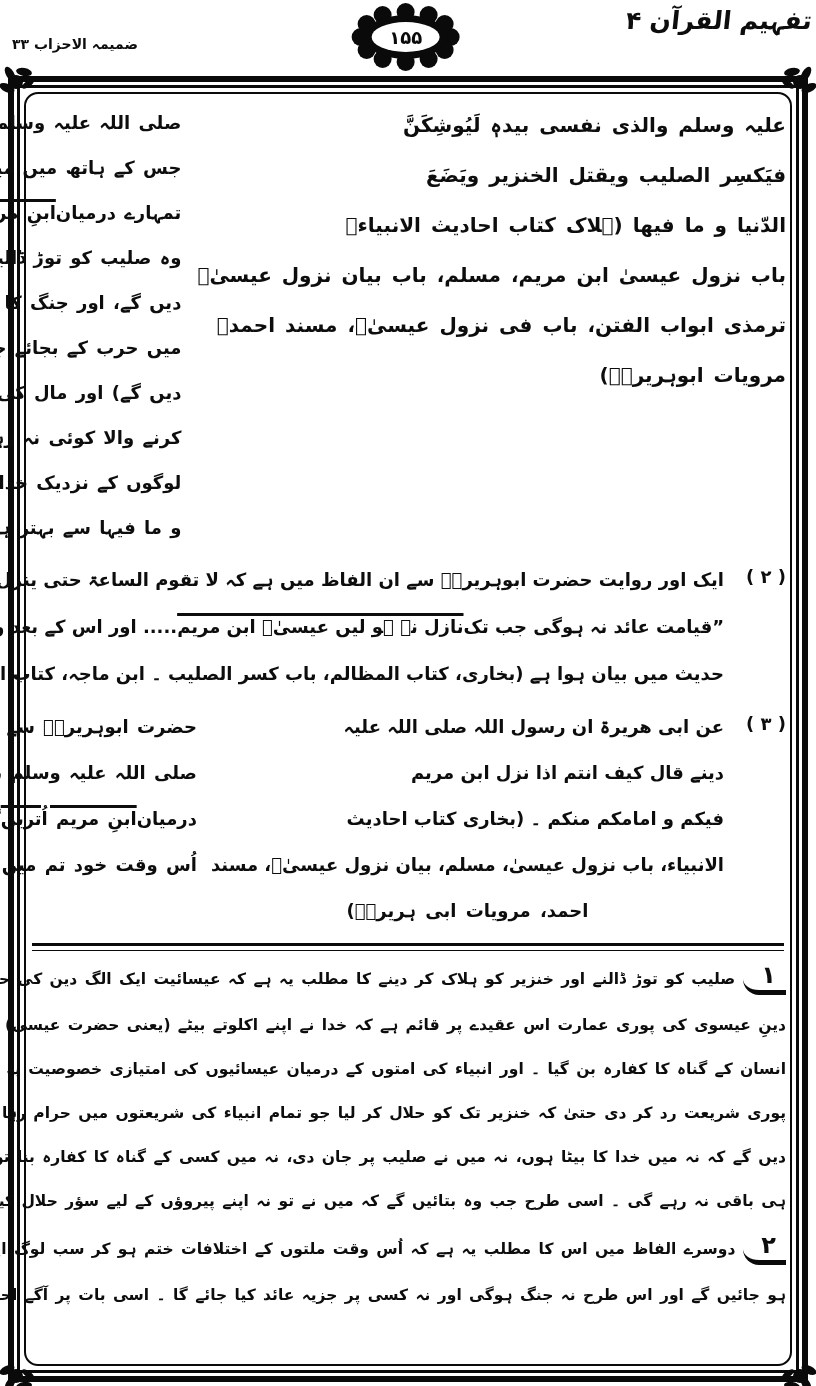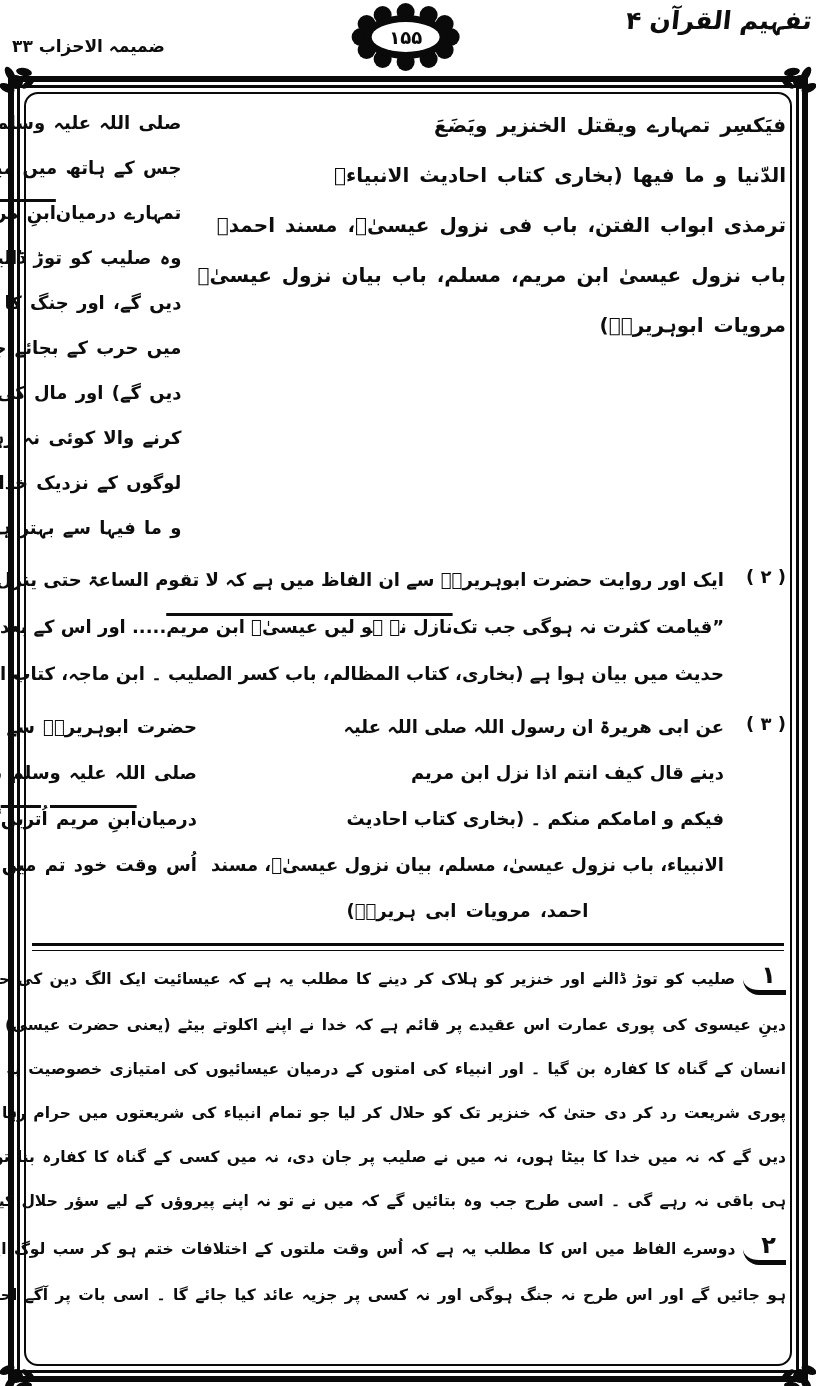--- a/index.html
+++ b/index.html
@@ -4,21 +4,21 @@
 <style>
   html,body{margin:0;padding:0;}
   body{
     width:816px;height:1386px;position:relative;overflow:hidden;
     background:#ffffff;color:#0d0d0d;
     font-family:"DejaVu Sans",sans-serif;
   }
   .page{position:absolute;inset:0;}
   
   .hdr{position:absolute;top:0;left:0;right:0;height:76px;}
-  .hdr-left{position:absolute;left:12px;top:36px;font-size:17px;font-weight:bold;direction:rtl;}
+  .hdr-left{position:absolute;left:12px;top:36px;font-size:14px;font-weight:bold;direction:rtl;}
   .hdr-right{position:absolute;right:4px;top:6px;font-size:25px;font-weight:bold;direction:rtl;
              transform:skewX(-6deg);letter-spacing:-1px;}
   .medal{position:absolute;left:50%;top:0;transform:translateX(-52%);}
   .medal svg{display:block;}
   
   .frame{position:absolute;left:8px;right:8px;top:76px;bottom:4px;border:6px solid #0a0a0a;}
   .frame-mid{position:absolute;inset:3px;border:3px solid #0a0a0a;}
   .frame-in{position:absolute;inset:4px;border:2px solid #0a0a0a;border-radius:14px;}
   .corner{position:absolute;width:46px;height:46px;z-index:5;}
   .corner svg{display:block;}
@@ -130,24 +130,25 @@
       <ellipse cx="24" cy="6" rx="8" ry="4" transform="rotate(10 24 6)"></ellipse>
       <ellipse cx="28" cy="18" rx="7" ry="3" transform="rotate(-35 28 18)"></ellipse>
     </g>
       </svg>
   </div>
 
   <div class="content">
 
     <div class="cols">
       <div class="acol">
-          <div class="line">فیَکسِر تمہارے ویقتل الخنزیر ویَضَعَ</div>
-          <div class="line">الدّنیا و ما فیھا (بخاری کتاب احادیث الانبیاءؑ</div>
+          <div class="line">علیہ وسلم والذی نفسی بیدہٖ لَیُوشِکَنَّ</div>
+          <div class="line">فیَکسِر الصلیب ویقتل الخنزیر ویَضَعَ</div>
+          <div class="line">الدّنیا و ما فیھا (ہلاک کتاب احادیث الانبیاءؑ</div>
+          <div class="line">باب نزول عیسیٰ ابن مریم، مسلم، باب بیان نزول عیسیٰؑ</div>
           <div class="line">ترمذی ابواب الفتن، باب فی نزول عیسیٰؑ، مسند احمدؒ</div>
-          <div class="line">باب نزول عیسیٰ ابن مریم، مسلم، باب بیان نزول عیسیٰؑ</div>
           <div class="line">مرویات ابوہریرہؓ)</div>
         </div>
       <div class="ucol">
           <div class="line">صلی اللہ علیہ وسلم نے فرمایا قسم ہے اُس ذات کی</div>
           <div class="line">
             <span>جس کے ہاتھ میں میری جان ہے، </span>
             <span></span>
           </div>
           <div class="line">
             <span>تمہارے درمیان </span>
@@ -161,21 +162,21 @@
           <div class="line">لوگوں کے نزدیک خدا کے حضور ایک سجدہ کر لینا دنیا</div>
           <div class="line">و ما فیہا سے بہتر ہوگا”</div>
         </div>
     </div>
 
     <div class="item">
       <div class="imark">( ۲ )</div>
       <div class="ibody">
           <div class="line">ایک اور روایت حضرت ابوہریرہؓ سے ان الفاظ میں ہے کہ لا تقوم الساعۃ حتی ینزل عیسیٰ ابن مریم......</div>
           <div class="line">
-            <span>”قیامت کثرت نہ ہوگی جب تک </span>
+            <span>”قیامت عائد نہ ہوگی جب تک </span>
             <span class="ov">نازل نہ ہو لیں عیسیٰؑ ابن مریم</span>
             <span> ..... اور اس کے بعد وہی مضمون ہے جو اوپر کی</span>
           </div>
           <div class="line">حدیث میں بیان ہوا ہے (بخاری، کتاب المظالم، باب کسر الصلیب ۔ ابن ماجہ، کتاب الفتن، باب فتنۃ الدجال)</div>
         </div>
     </div>
 
     <div class="item">
       <div class="imark">( ۳ )</div>
       <div class="item3cols">

